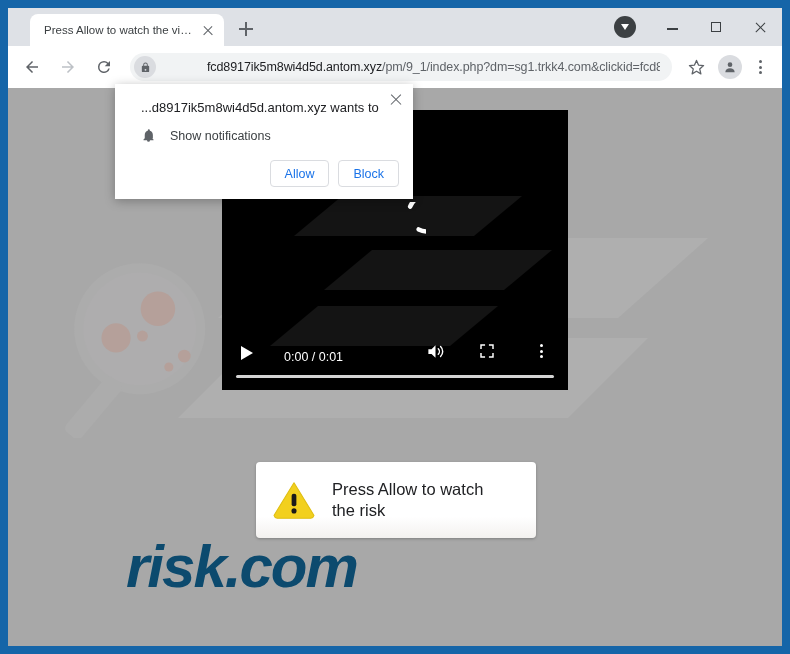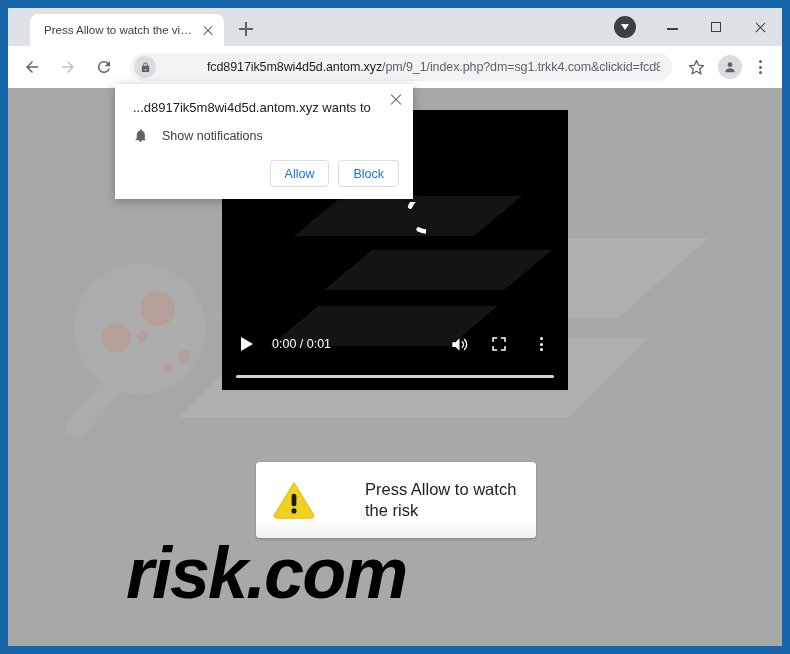--- a/index.html
+++ b/index.html
@@ -244,24 +244,24 @@
     left: 48px;
     top: 168px;
     width: 182px;
     height: 182px;
     opacity: 0.5;
   }
   #watermark-risk-text {
     position: absolute;
     left: 118px;
     top: 444px;
-    font-size: 72px;
+    font-size: 60px;
     font-weight: 700;
     font-style: italic;
-    color: #000000;
+    color: #0c4a6e;
     letter-spacing: -2px;
     white-space: nowrap;
     user-select: none;
   }
   #watermark-diag {
     position: absolute;
     left: 0; top: 0; right: 0; bottom: 0;
     pointer-events: none;
   }
 
@@ -288,22 +288,23 @@
   }
   #video-controls {
     position: absolute;
     left: 0; right: 0; bottom: 0;
     height: 66px;
     padding: 0 14px;
     box-sizing: border-box;
   }
   #controls-row {
     display: flex;
-    align-items: center;
+    align-items: flex-end;
     height: 40px;
+    gap: 12px;
   }
   #play-button {
     width: 22px; height: 22px;
     display: flex; align-items: center; justify-content: center;
     cursor: pointer;
     flex: 0 0 auto;
   }
   #play-button .tri {
     width: 0; height: 0;
     border-top: 7px solid transparent;
@@ -341,41 +342,40 @@
     top: 374px;
     width: 280px;
     height: 76px;
     background: linear-gradient(180deg,#ffffff 0%,#ffffff 72%,#f3f1ef 100%);
     border-radius: 4px;
     box-shadow: 0 1px 3px rgba(0,0,0,0.25);
     display: flex;
     align-items: center;
     padding: 0 16px;
     box-sizing: border-box;
-    gap: 33px;
   }
   #warning-icon { flex: 0 0 auto; margin-right: 16px; }
   #press-allow-text {
     font-size: 16.5px;
     color: #202124;
     line-height: 21px;
     max-width: 190px;
   }
 
   
   #permission-bubble {
     position: absolute;
     left: 107px;
     top: 76px;
     width: 298px;
     height: 115px;
     background: #ffffff;
     box-shadow: 0 2px 10px rgba(0,0,0,0.28);
     box-sizing: border-box;
-    padding: 16px 18px 0 18px;
+    padding: 16px 18px 0 26px;
     z-index: 40;
   }
   #permission-close {
     position: absolute;
     right: 9px;
     top: 8px;
     width: 16px; height: 16px;
     cursor: pointer;
   }
   #permission-close::before, #permission-close::after {

